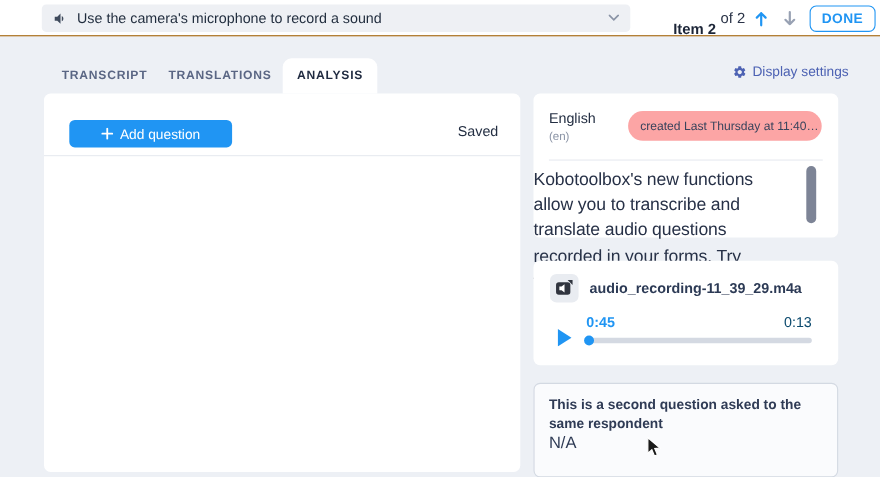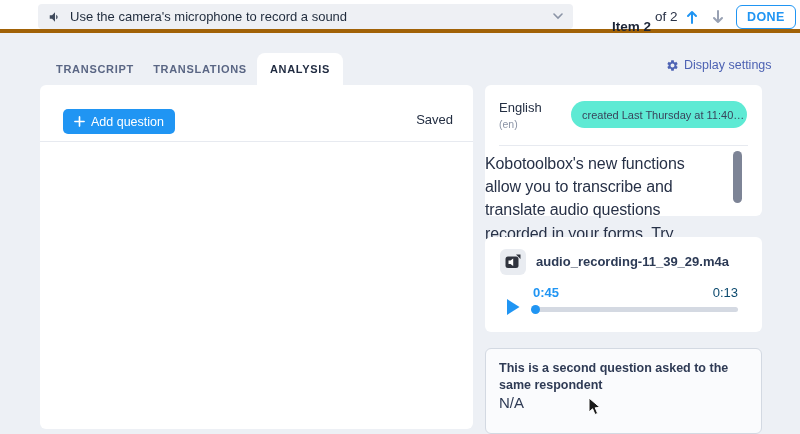--- a/index.html
+++ b/index.html
@@ -7,21 +7,21 @@
   body {
     font-family:"Liberation Sans", sans-serif;
     background:#edf0f5;
     position:relative;
     overflow:hidden;
     color:#20283c;
   }
   svg { display:block; }
 
   
-  .topbar { position:absolute; left:0; top:0; width:800px; height:33px; background:#ffffff; border-bottom:4px solid #a16207; }
+  .topbar { position:absolute; left:0; top:0; width:800px; height:33px; background:#ffffff; border-bottom:1px solid #a16207; }
   .audio-select {
     position:absolute; left:38px; top:4px; width:535px; height:25px;
     background:#eef0f4; border-radius:4px; display:flex; align-items:center;
     padding:0 10px; gap:8px; cursor:pointer;
   }
   .audio-select .q-label { font-size:13px; color:#1f2b3c; flex:1; white-space:nowrap; overflow:hidden; }
   .pagination { position:absolute; left:612px; top:0; height:33px; display:flex; align-items:center; font-size:13.5px; white-space:nowrap; }
   .pagination .bold { font-weight:bold; color:#1c2537;margin-top:20px; }
   .pagination .rest { margin-left:4px; color:#2a3347; }
   .nav-arrow { position:absolute; top:7px; width:18px; height:20px; display:flex; align-items:center; justify-content:center; cursor:pointer; }
@@ -46,39 +46,39 @@
   .tab-analysis { left:257px; width:86px; background:#ffffff; border-radius:8px 8px 0 0; color:#1f2a40; }
   .display-settings {
     position:absolute; left:666px; top:56px; height:18px;
     display:flex; align-items:center; gap:5px;
     color:#4d62b3; font-size:12.5px; cursor:pointer;
   }
 
   
   .left-panel { position:absolute; left:40px; top:85px; width:433px; height:344px; background:#ffffff; border-radius:6px; }
   .add-question-btn {
-    position:absolute; left:23px; top:24px; height:25px; padding:0 11px;
+    position:absolute; left:23px; top:24px; height:25px; padding:0 29px;
     background:#2095f3; border-radius:5px; color:#fff; font-size:12.5px;
     display:inline-flex; align-items:center; gap:6px; cursor:pointer; border:none;
   }
   .saved-label { position:absolute; right:20px; top:27px; font-size:13px; color:#232e42; }
   .panel-divider { position:absolute; left:0; right:0; top:56px; height:1px; background:#e7eaf0; }
 
   
   .card { position:absolute; left:485px; width:277px; background:#ffffff; border-radius:6px; }
   .card-language { top:85px; height:131px; }
   .card-audio { top:237px; height:95px;padding-left:35px; }
   .card-question { top:348px; height:86px; background:#fafbfd; border:1px solid #d3d9e2; }
 
   
   .lang-name { position:absolute; left:14px; top:15px; font-size:13px; color:#232e42; }
   .lang-code { position:absolute; left:14px; top:33px; font-size:10.5px; color:#8a93a5; }
   .created-pill {
     position:absolute; right:15px; top:16px; height:27px; max-width:176px;
-    background:#5eead4; border-radius:14px; padding:0 11px;
+    background:#fca5a5; border-radius:14px; padding:0 11px;
     display:flex; align-items:center; font-size:11px; color:#39445c;
     white-space:nowrap; overflow:hidden; text-overflow:ellipsis;
   }
   .lang-divider { position:absolute; left:14px; right:14px; top:60px; height:1px; background:#e7eaf0; }
   .transcript-text { position:absolute; left:0; top:67px; width:232px; font-size:16px; line-height:1.45; color:#273147; letter-spacing:-0.1px; }
   .scroll-thumb { position:absolute; right:20px; top:66px; width:9px; height:52px; background:#7d8496; border-radius:5px; cursor:pointer; }
 
   
   .audio-icon-box {
     position:absolute; left:15px; top:12px; width:26px; height:26px;

